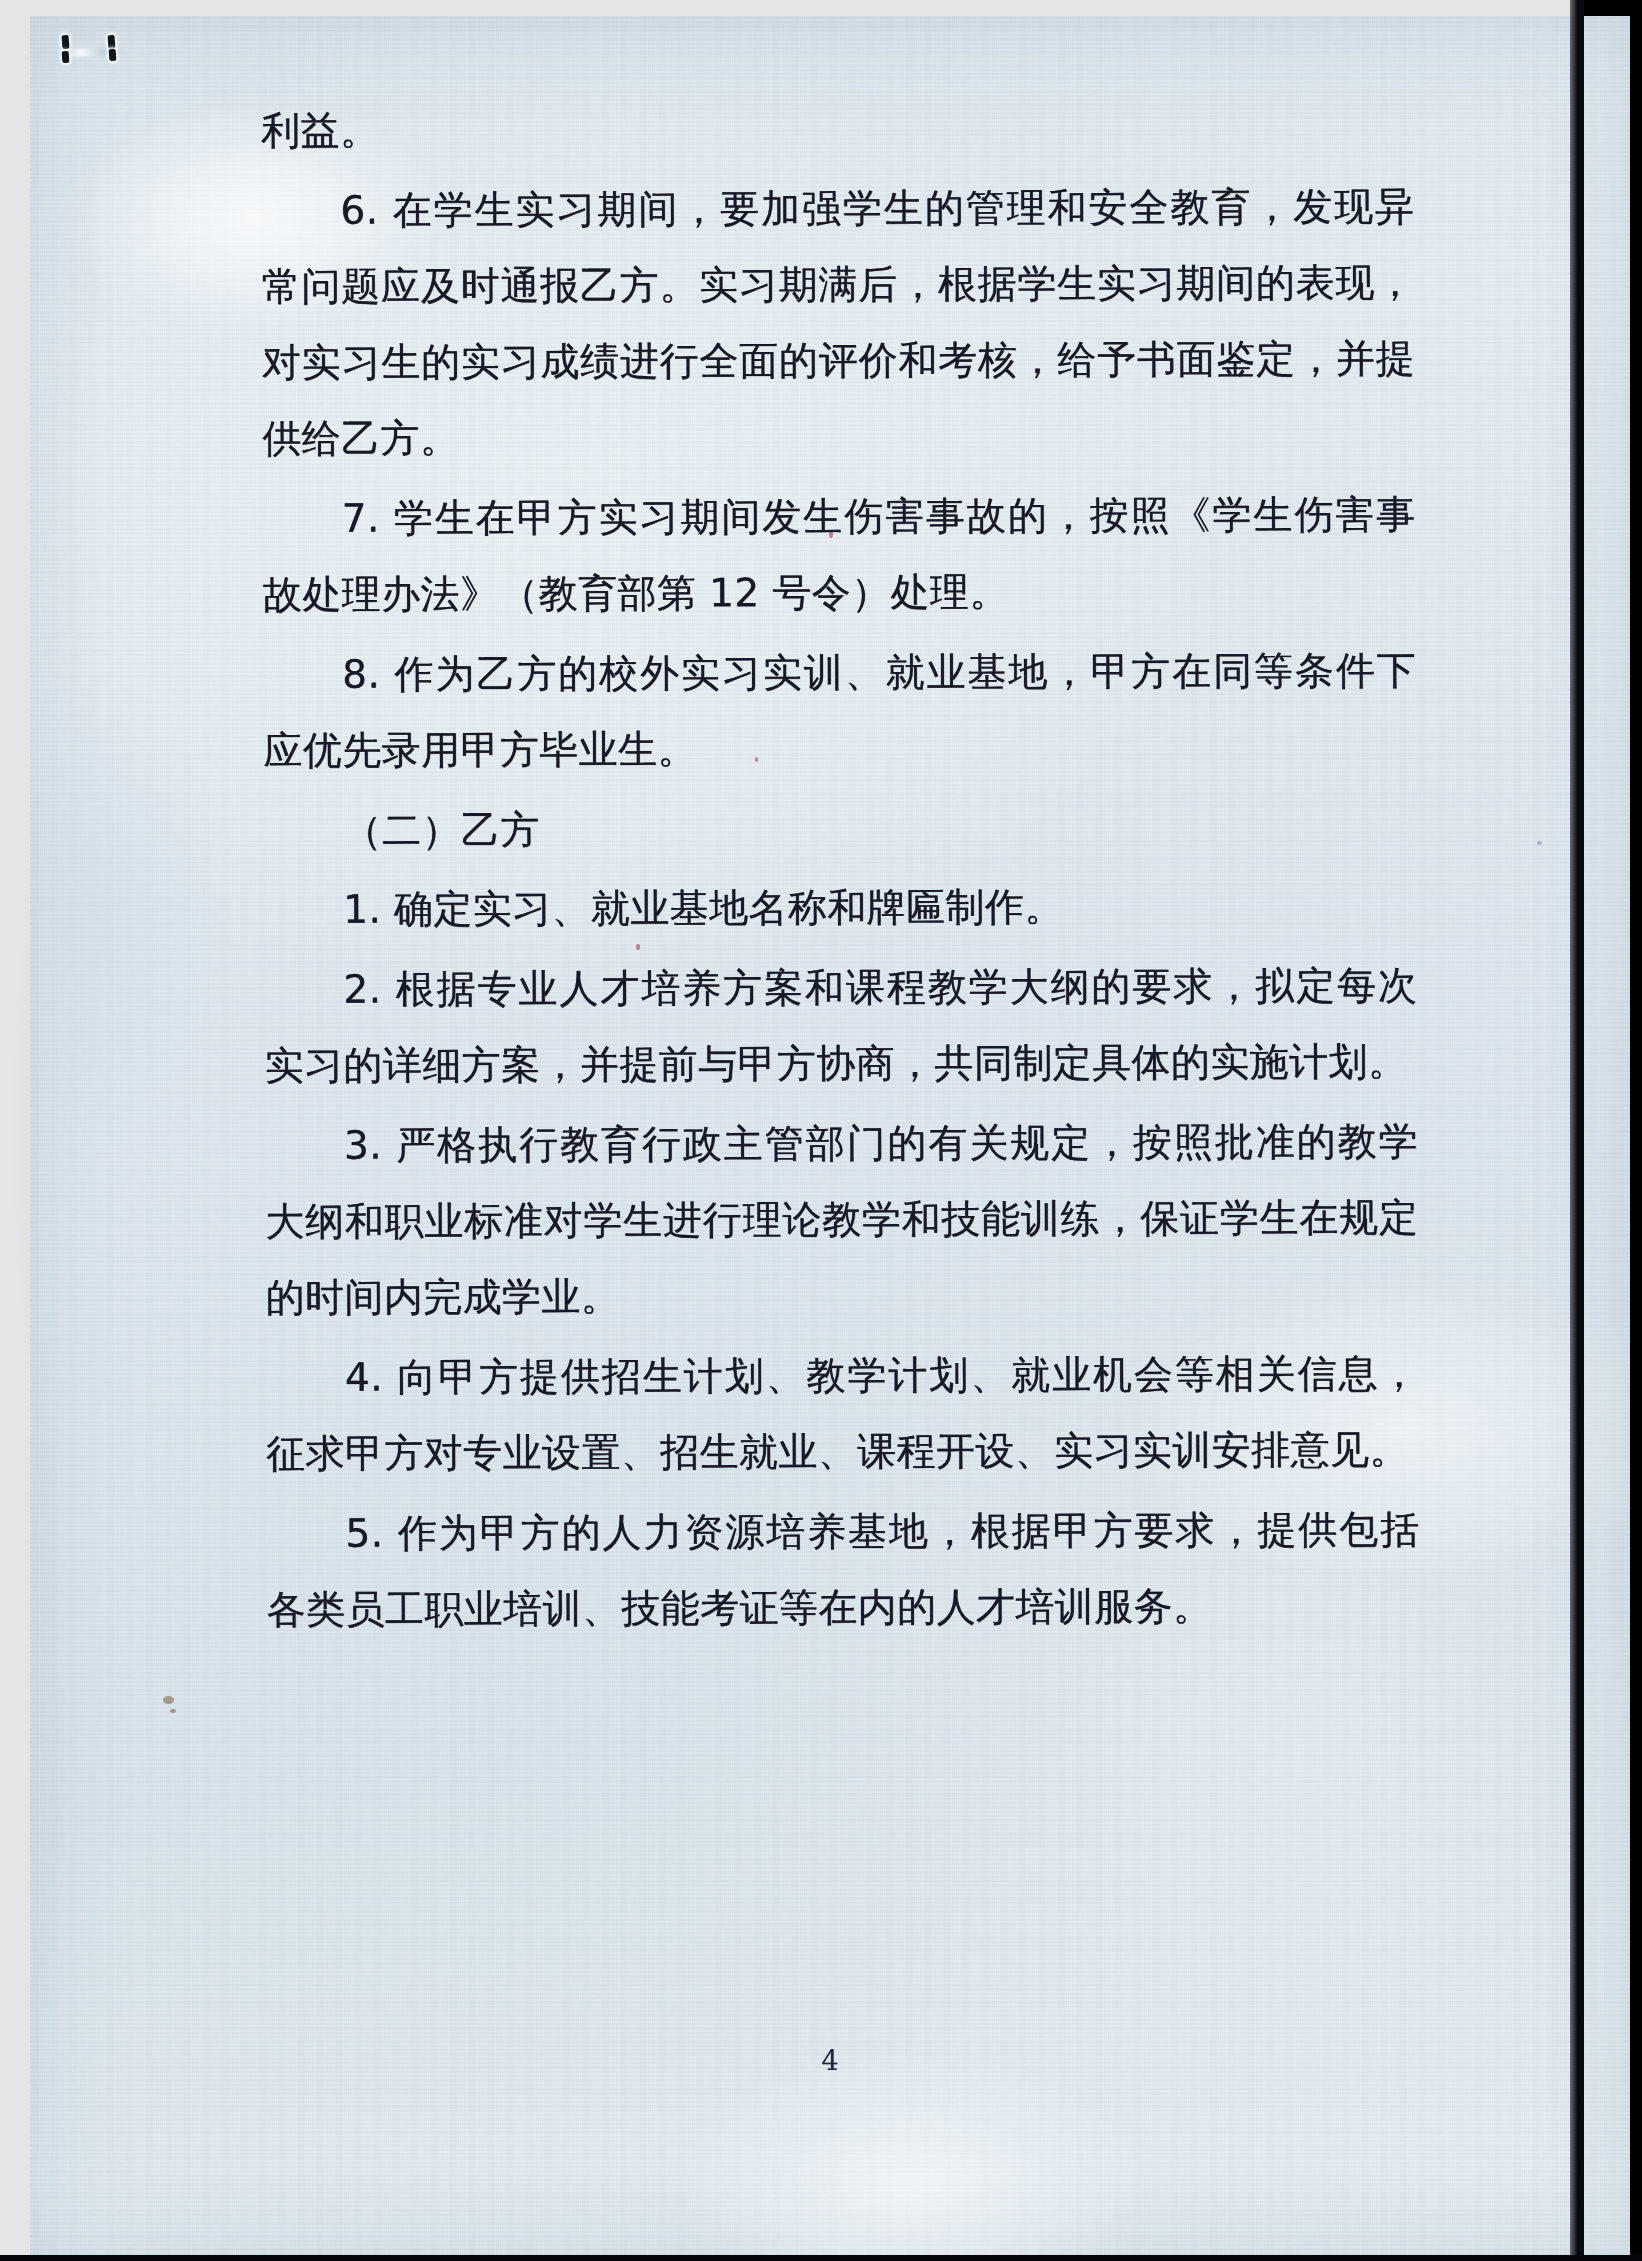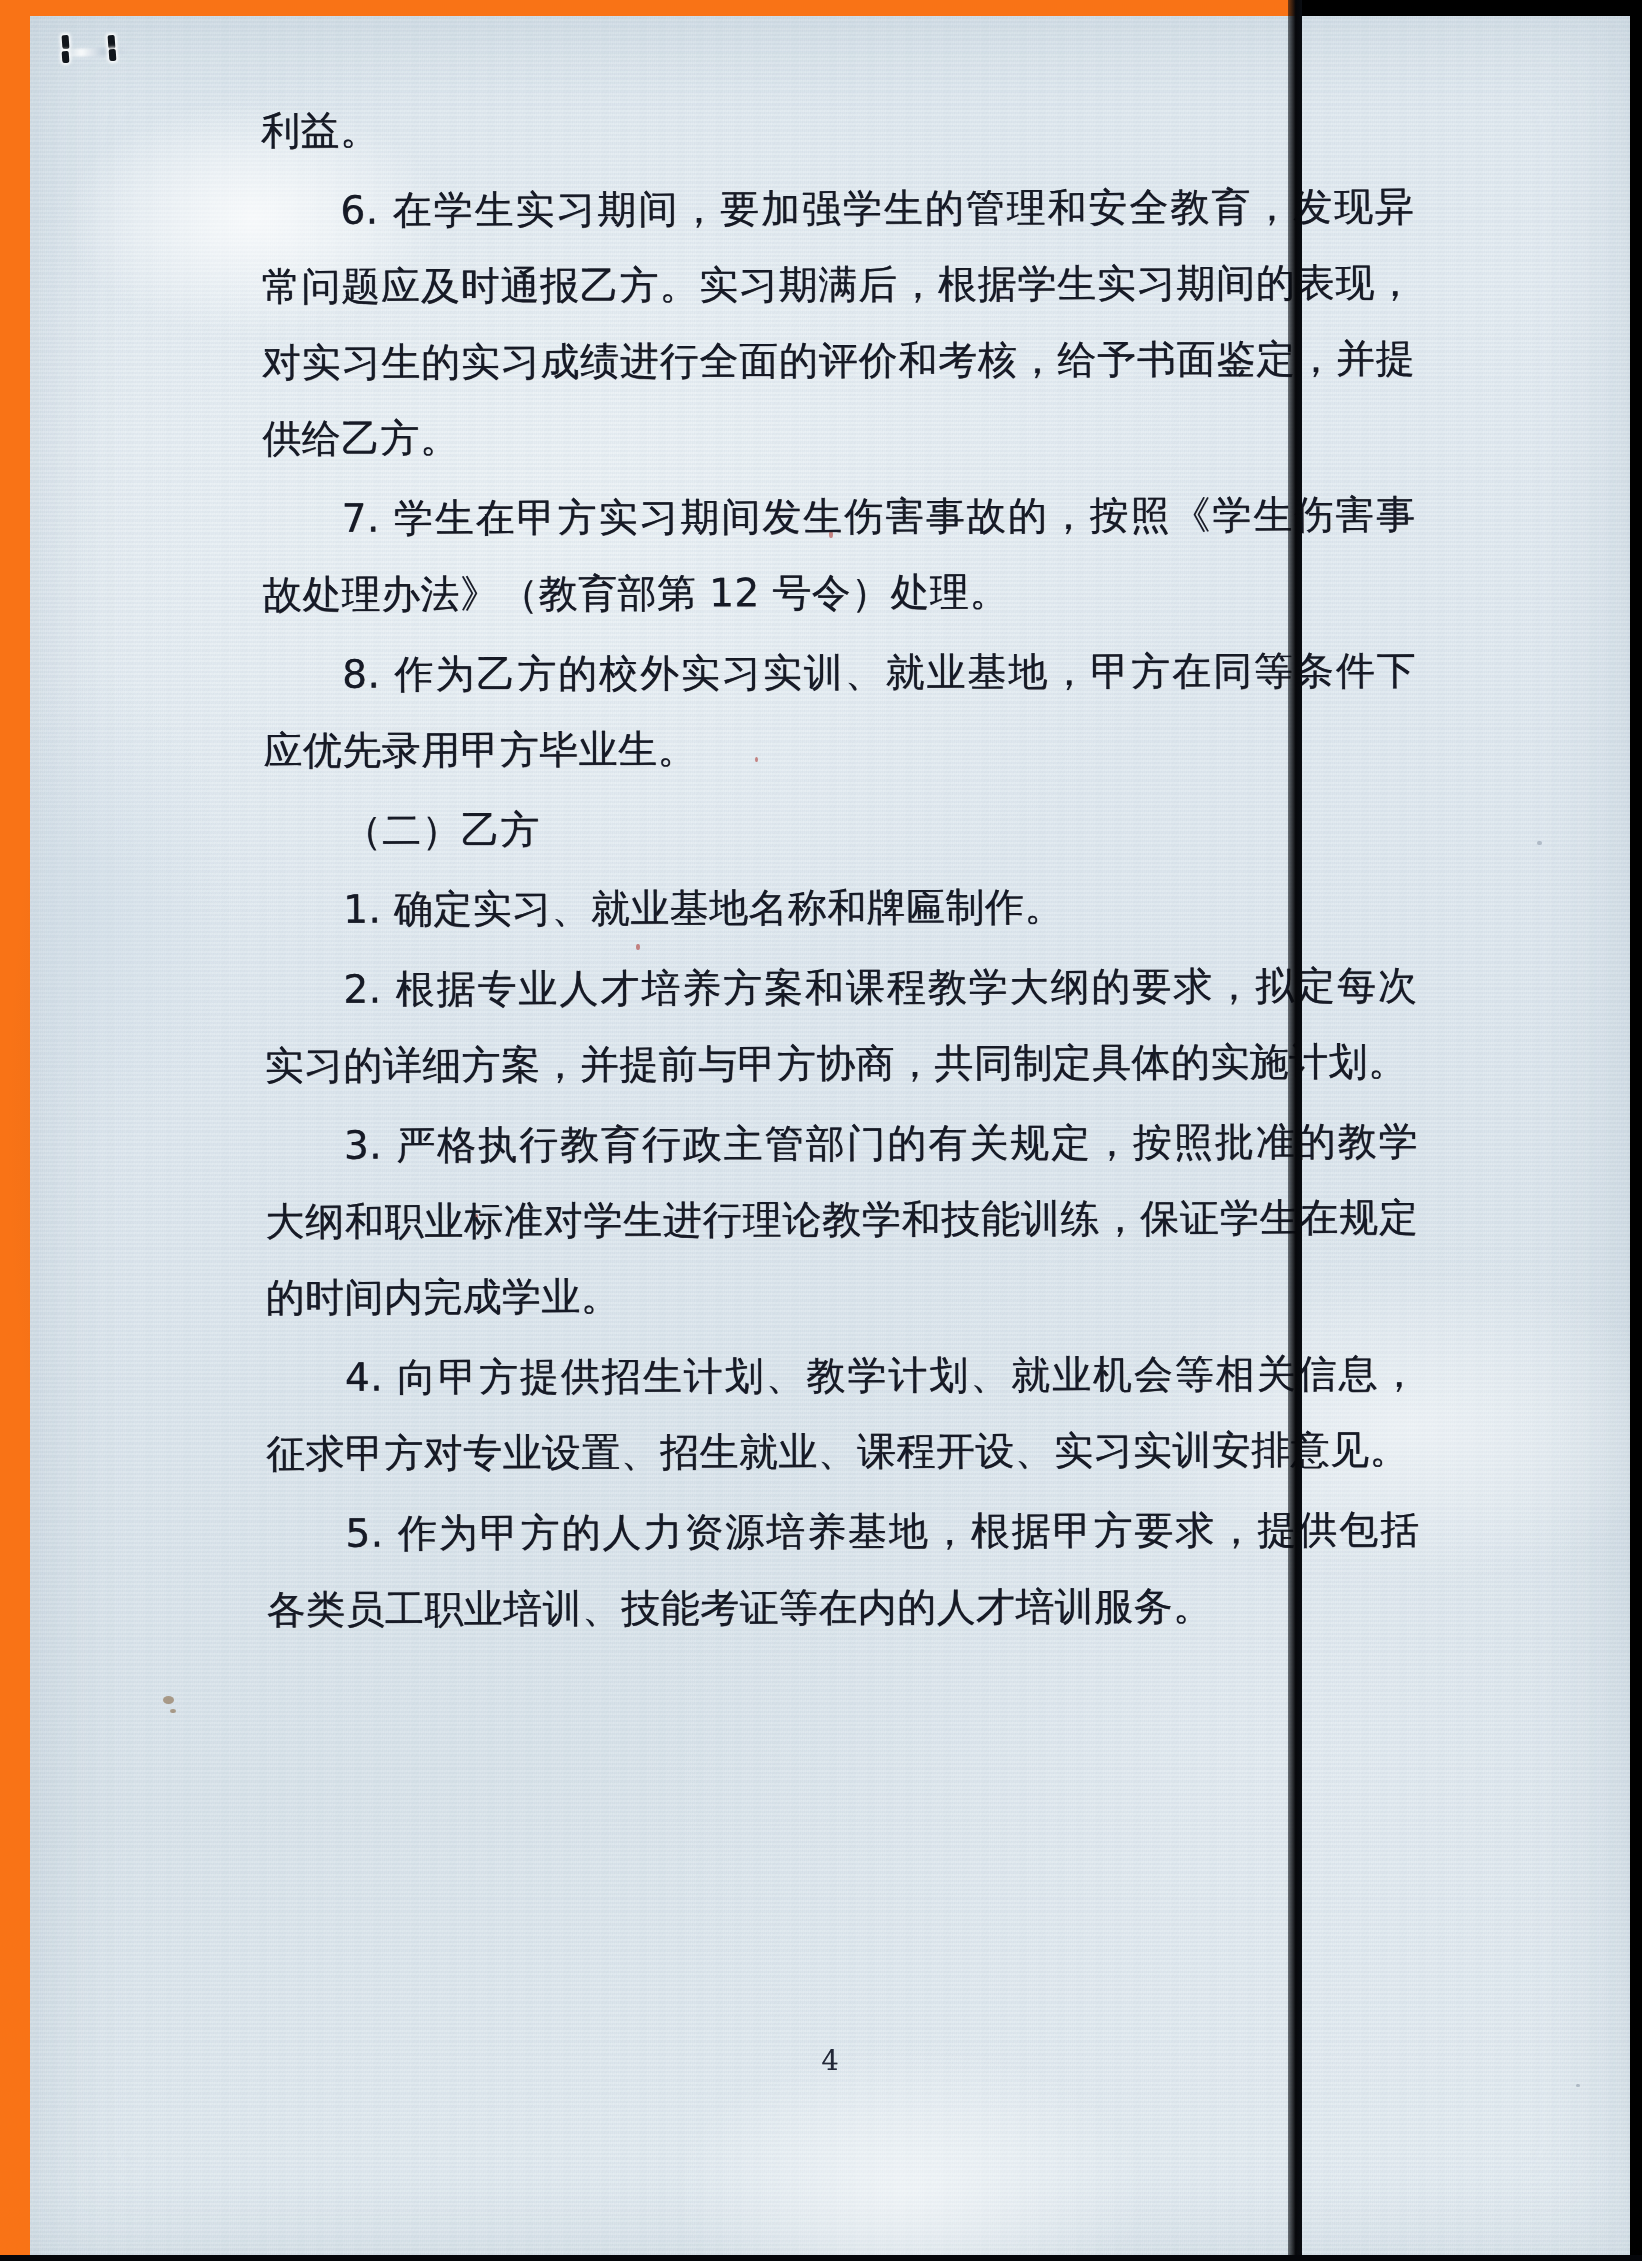--- a/index.html
+++ b/index.html
@@ -11,23 +11,23 @@
   body {
     width: 1643px;
     height: 2261px;
     overflow: hidden;
     font-family: "DejaVu Sans", "Liberation Sans", sans-serif;
   }
 
   
   #scan-bed {
     position: relative;
-    width: 1302px;
+    width: 1584px;
     height: 2261px;
-    background: #f97316;
+    background: #e5e5e5;
   }
 
   
   #scan-bed::before {
     content: "";
     position: absolute;
     inset: 0;
     background:
       radial-gradient(ellipse at 50% 50%, rgba(40,44,50,0.55) 0%, rgba(0,0,0,0) 70%);
     pointer-events: none;

